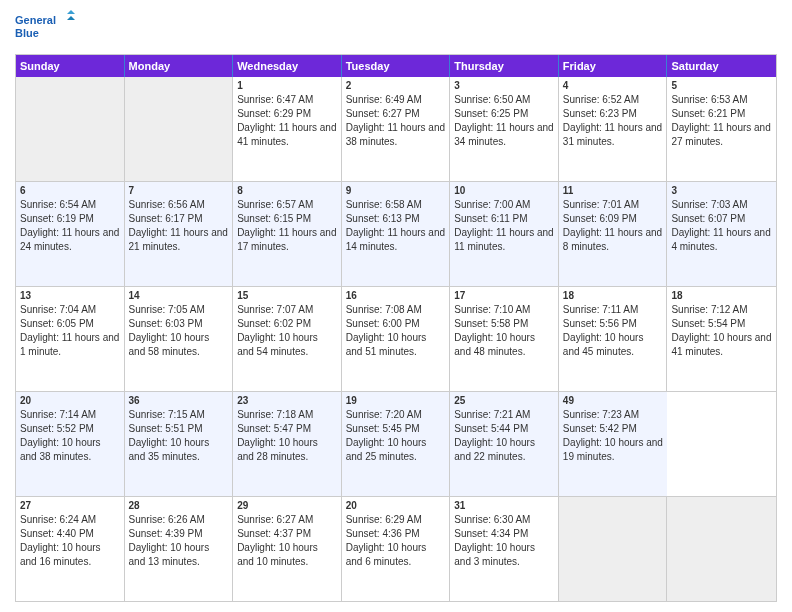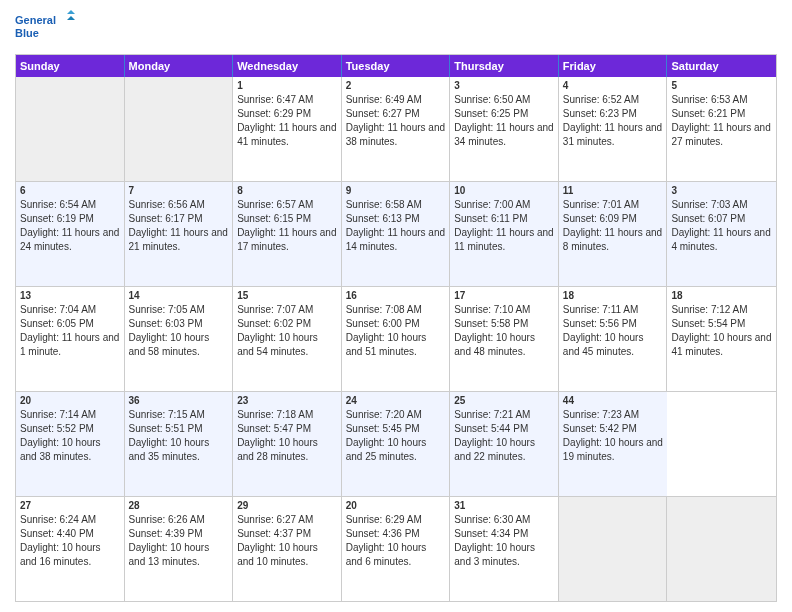--- a/index.html
+++ b/index.html
@@ -228,29 +228,29 @@
           </div>
           <div class="cal-cell">
             <span class="day-num">36</span>
             <div class="info">Sunrise: 7:15 AM<br>Sunset: 5:51 PM<br>Daylight: 10 hours and 35 minutes.</div>
           </div>
           <div class="cal-cell">
             <span class="day-num">23</span>
             <div class="info">Sunrise: 7:18 AM<br>Sunset: 5:47 PM<br>Daylight: 10 hours and 28 minutes.</div>
           </div>
           <div class="cal-cell">
-            <span class="day-num">24</span>
+            <span class="day-num">19</span>
             <div class="info">Sunrise: 7:20 AM<br>Sunset: 5:45 PM<br>Daylight: 10 hours and 25 minutes.</div>
           </div>
           <div class="cal-cell">
             <span class="day-num">25</span>
             <div class="info">Sunrise: 7:21 AM<br>Sunset: 5:44 PM<br>Daylight: 10 hours and 22 minutes.</div>
           </div>
           <div class="cal-cell">
-            <span class="day-num">44</span>
+            <span class="day-num">49</span>
             <div class="info">Sunrise: 7:23 AM<br>Sunset: 5:42 PM<br>Daylight: 10 hours and 19 minutes.</div>
           </div>
         </div>
         <div class="cal-row">
           <div class="cal-cell">
             <span class="day-num">27</span>
             <div class="info">Sunrise: 6:24 AM<br>Sunset: 4:40 PM<br>Daylight: 10 hours and 16 minutes.</div>
           </div>
           <div class="cal-cell">
             <span class="day-num">28</span>

